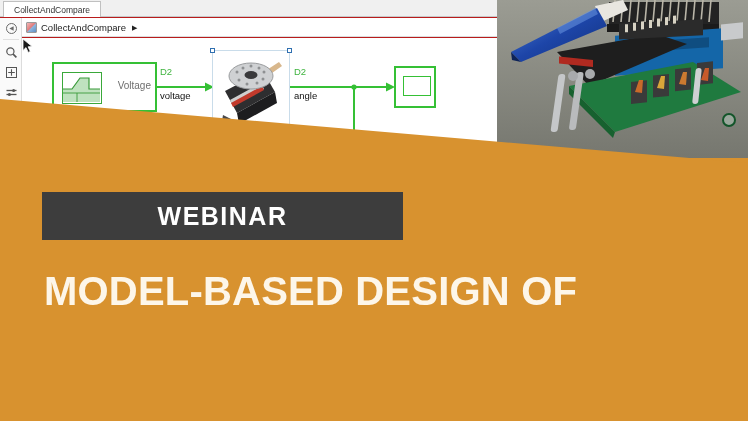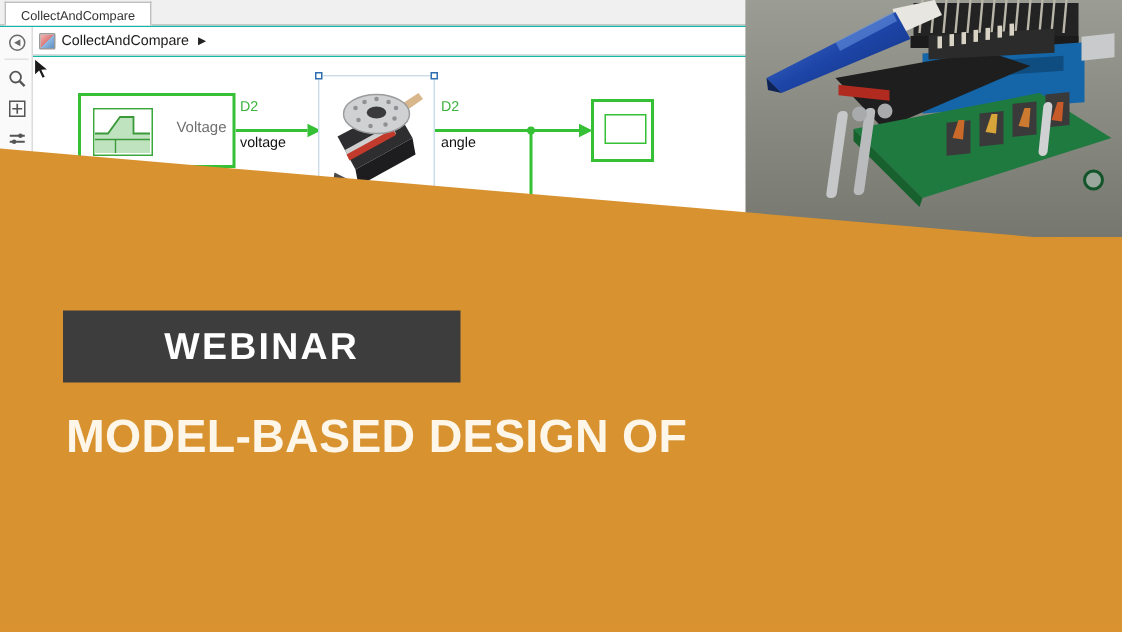--- a/index.html
+++ b/index.html
@@ -13,21 +13,21 @@
     position: relative;
     width: 748px; height: 421px;
     overflow: hidden;
     background: #d8922f;
   }
 
   
   .sim-window {
     position: absolute; left: 0; top: 0;
     width: 500px; height: 182px;
-    background: #14b8a6;
+    background: #b91c1c;
     overflow: hidden;
   }
   .tabstrip {
     position: absolute; left: 0; top: 0;
     width: 500px; height: 17px;
     background: #f0f0f0;
     border-bottom: 1px solid #c8c8c8;
   }
   .tab {
     position: absolute; left: 3px; top: 1px;
@@ -191,36 +191,36 @@
 
   
   .orange-overlay {
     position: absolute; left: 0; top: 0;
     width: 748px; height: 421px;
     pointer-events: none;
   }
 
   
   .webinar-box {
-    position: absolute; left: 42px; top: 207px;
-    width: 265px; height: 48px;
+    position: absolute; left: 42px; top: 192px;
+    width: 361px; height: 48px;
     background: #3d3d3d;
     display: flex; align-items: center; justify-content: center;
   }
   .webinar-text {
     color: #ffffff;
     font-size: 25px;
     font-weight: bold;
     letter-spacing: 1.5px;
   }
   .main-title {
     position: absolute; left: 44px; top: 272px;
     width: 660px;
     color: #fdf6e9;
-    font-size: 31px;
+    font-size: 40px;
     font-weight: bold;
     line-height: 38px;
     letter-spacing: 0.2px;
   }
   .title-line { display: block; }
 </style>
 </head>
 <body>
 
 <div id="stage">

